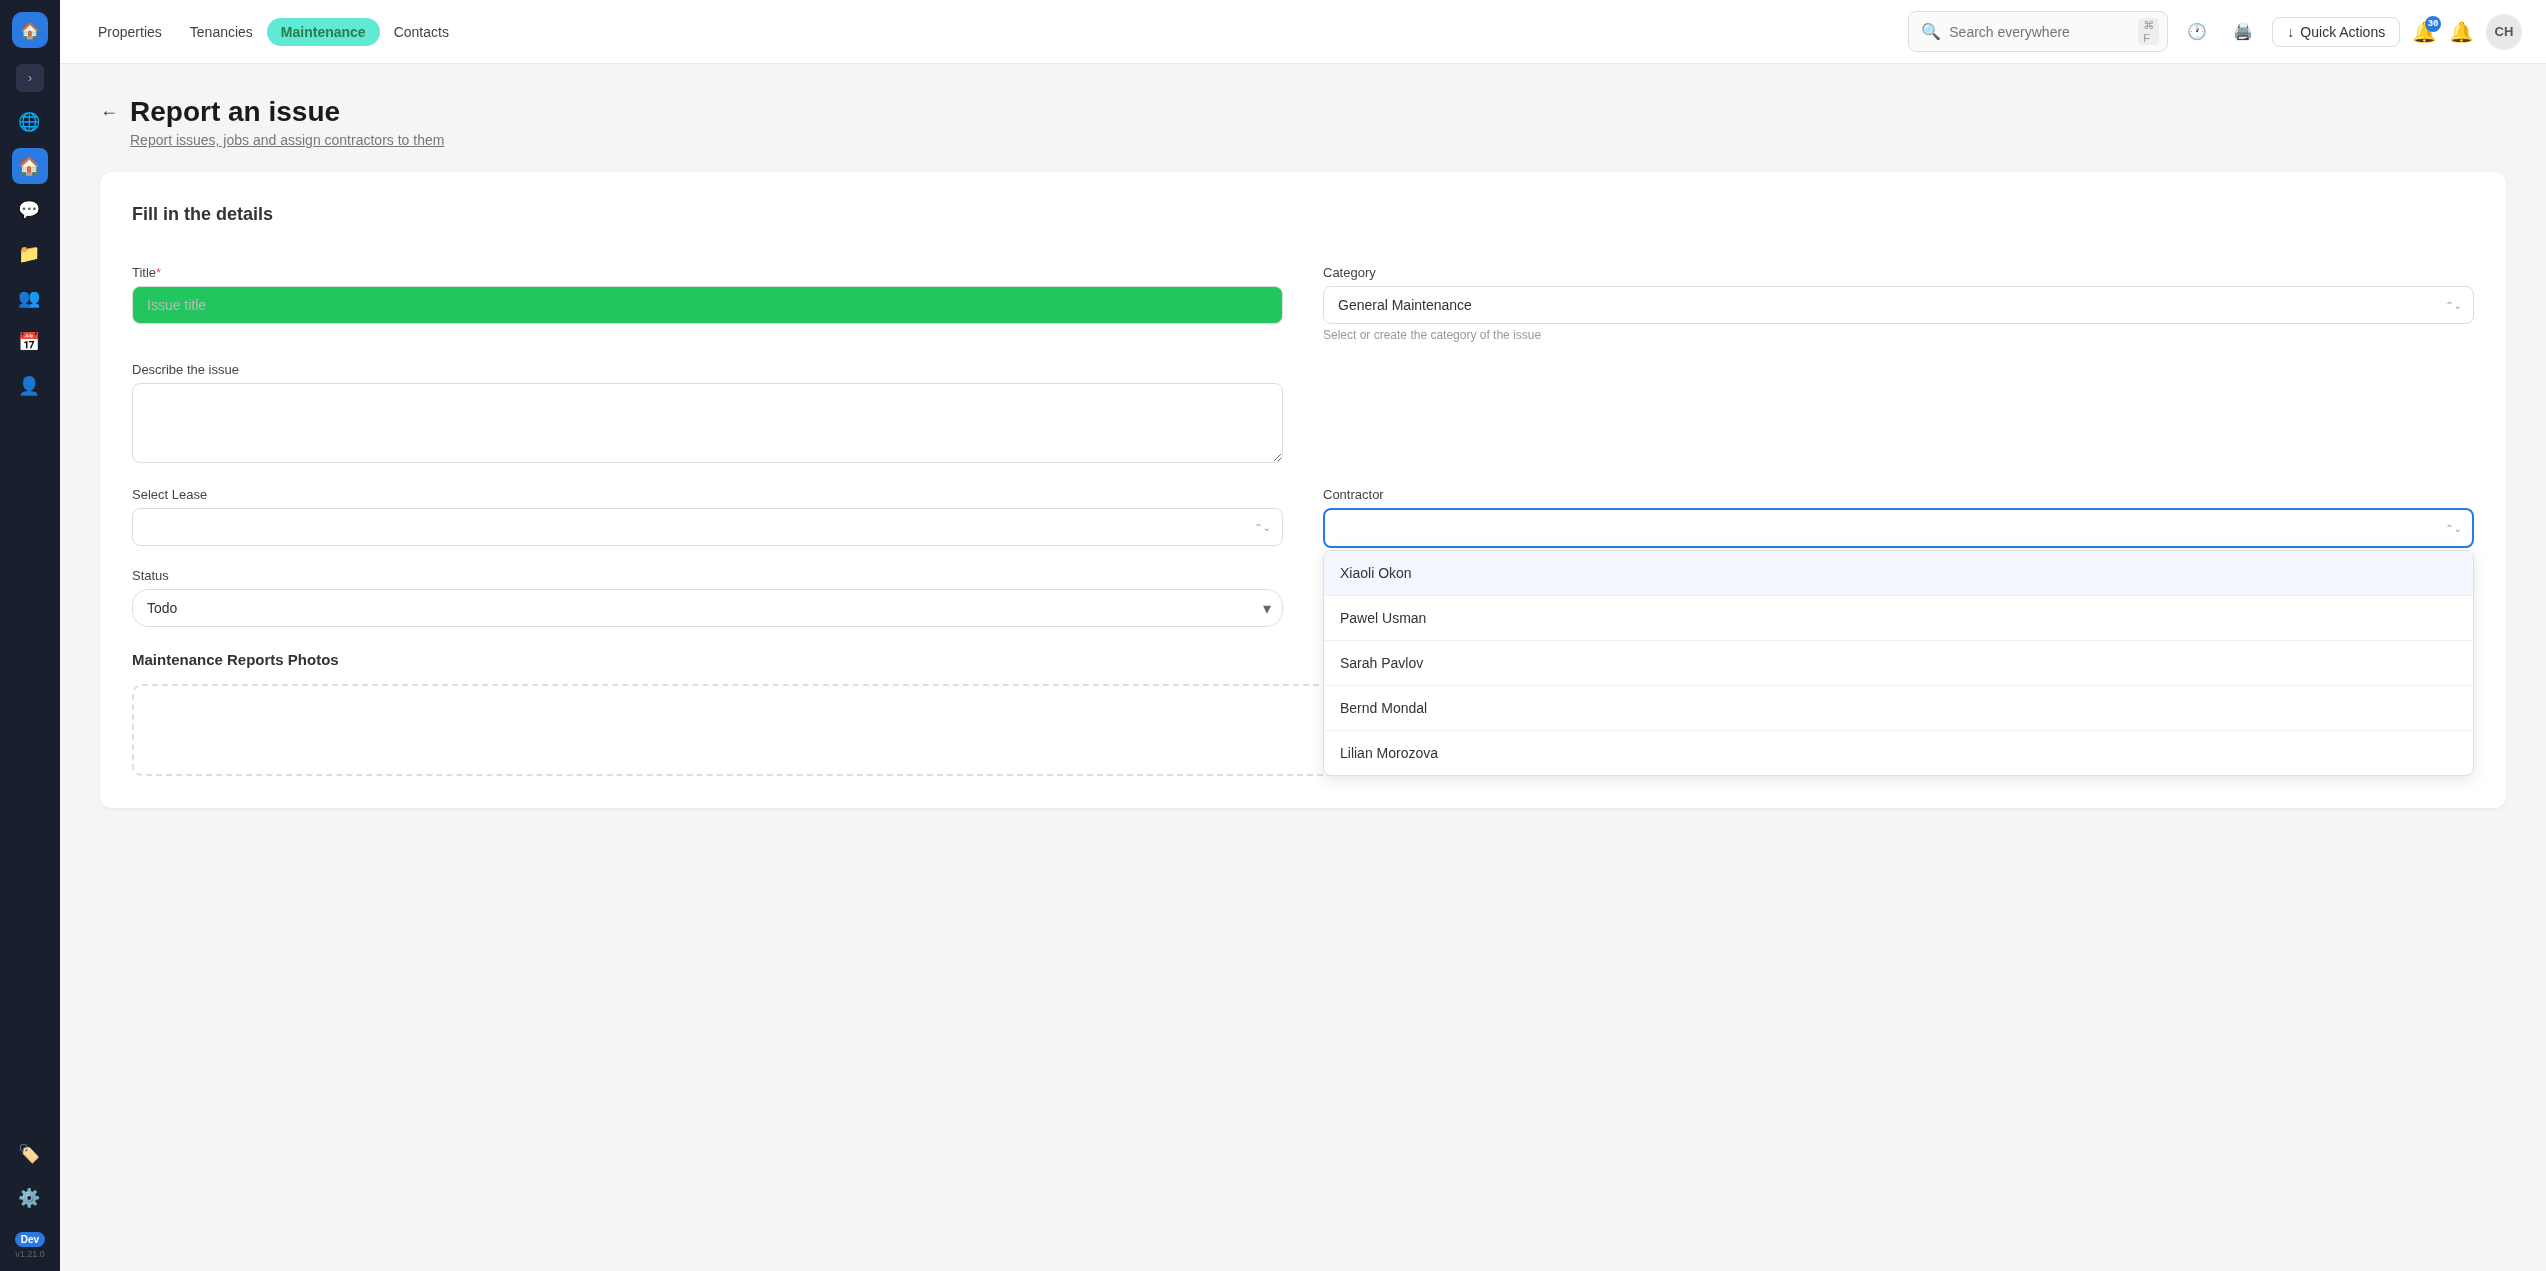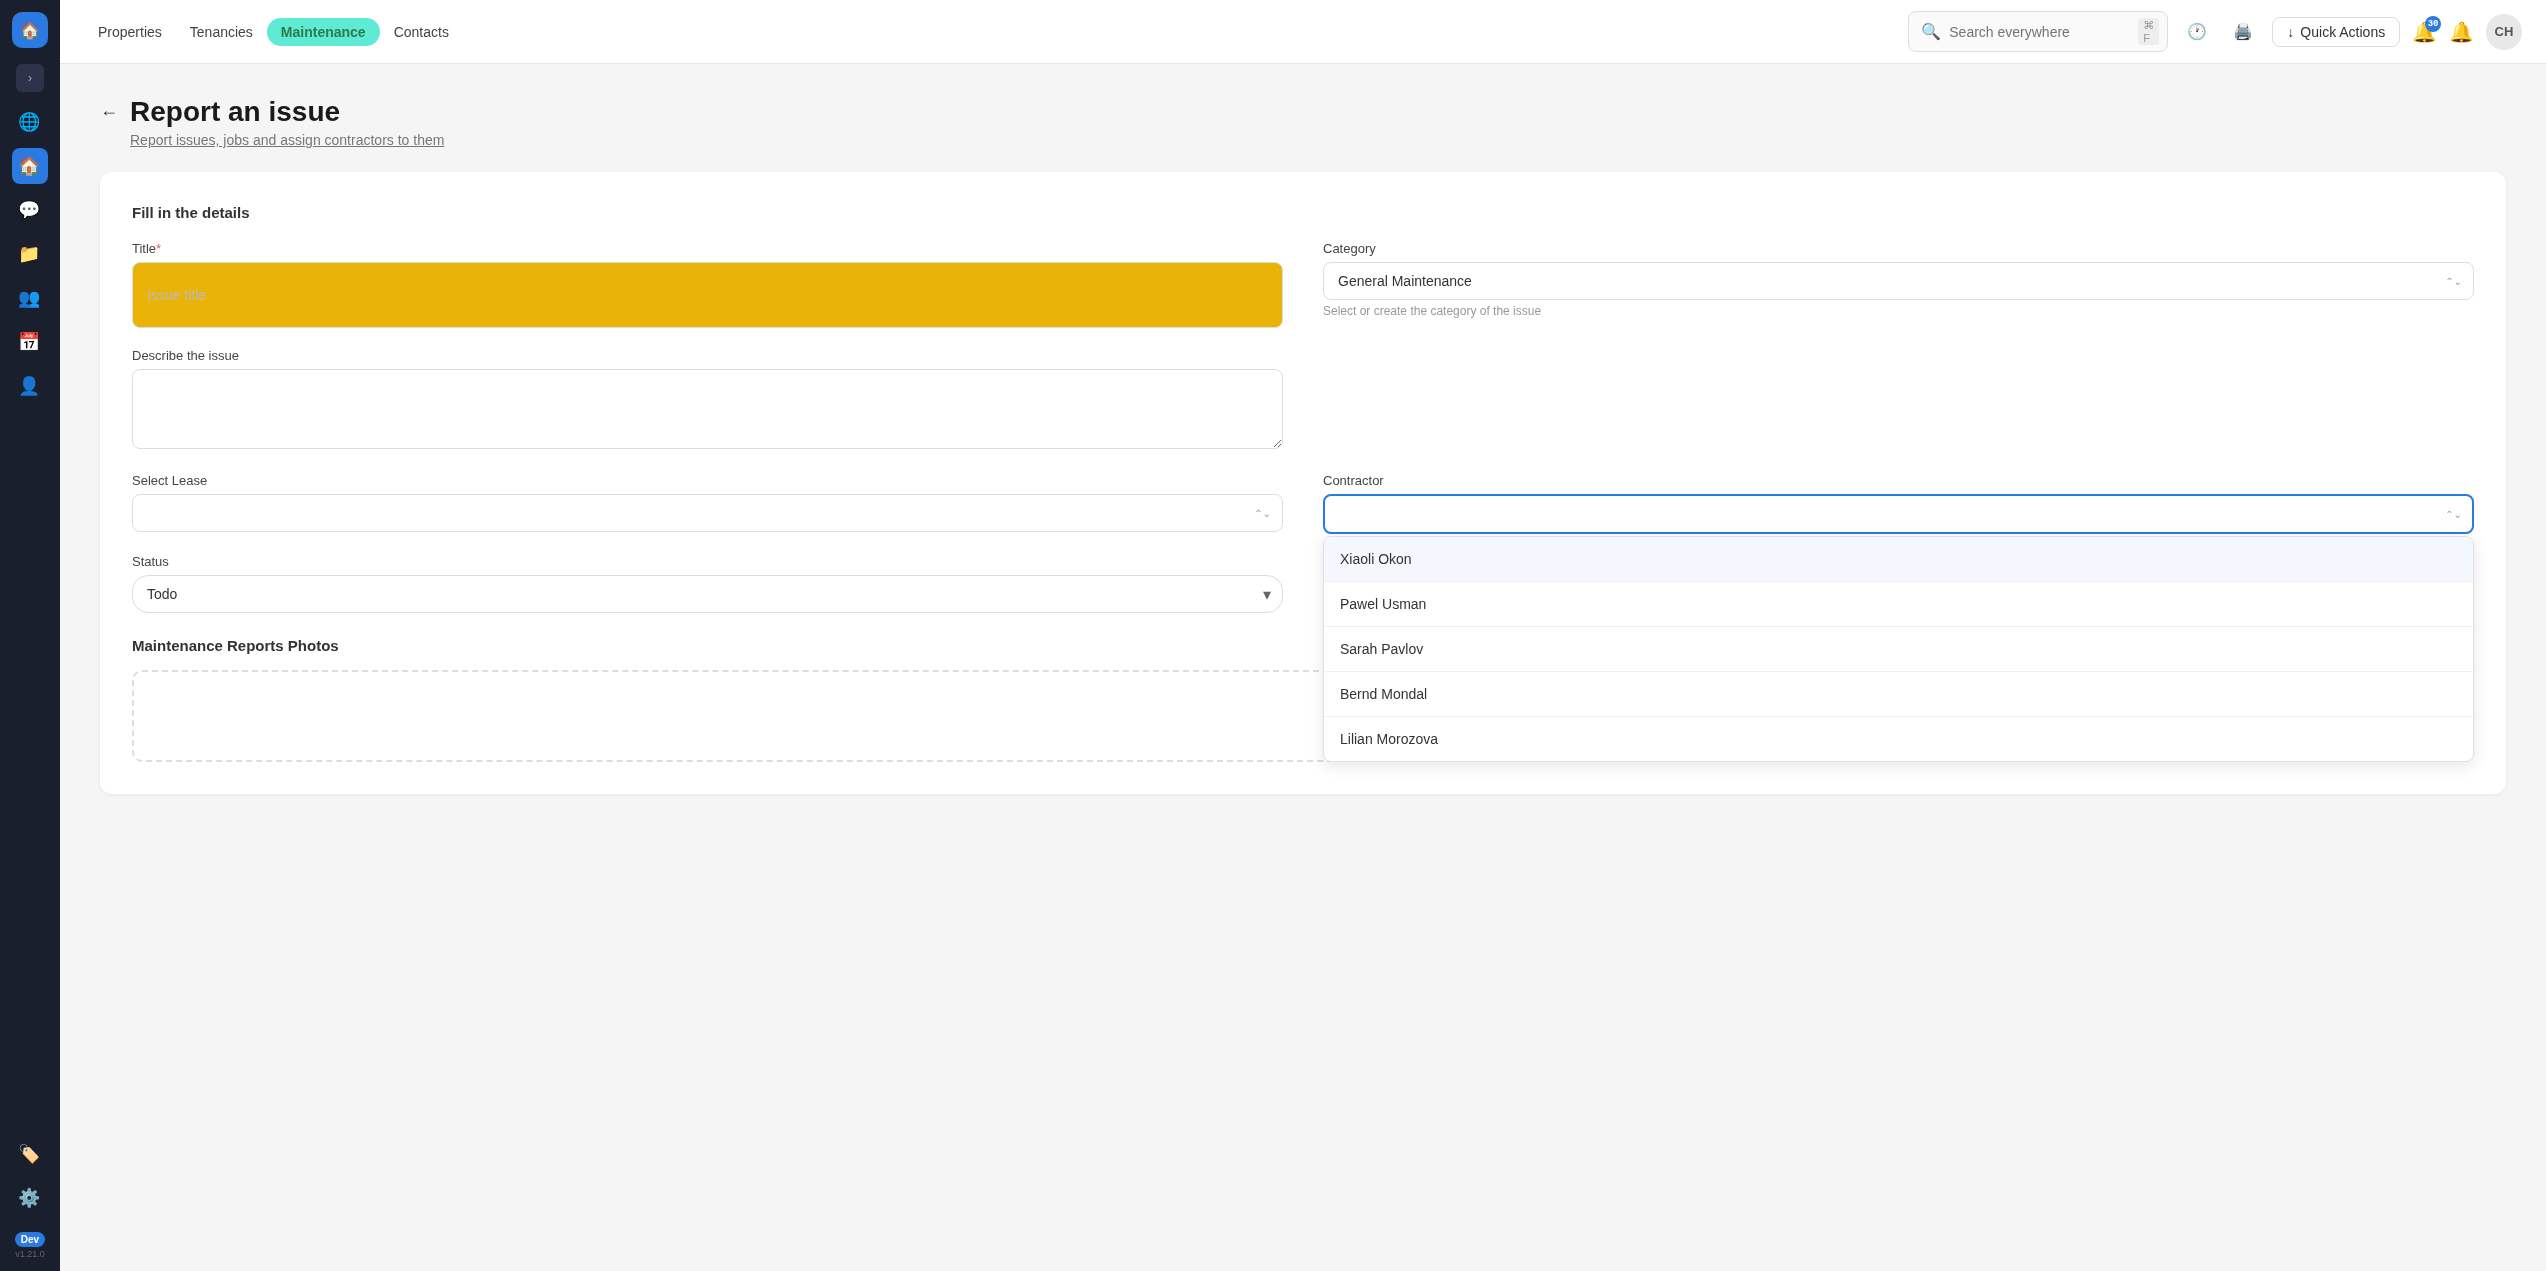--- a/index.html
+++ b/index.html
@@ -139,38 +139,38 @@
     .page-subtitle { font-size: 14px; color: #777; margin-top: 4px; text-decoration: underline; }
 
     
     .form-card {
       background: white;
       border-radius: 12px;
       padding: 32px;
       box-shadow: 0 1px 4px rgba(0,0,0,0.06);
     }
     .form-section-title {
-      font-size: 15px; font-weight: 600; color: #333;
-      margin-bottom: 20px;
+      font-size: 18px; font-weight: 600; color: #333;
+      margin-bottom: 40px;
     }
     .form-row {
       display: flex; gap: 40px; margin-bottom: 20px;
     }
     .form-group {
       flex: 1;
     }
     .form-label {
       font-size: 13px; font-weight: 500; color: #444;
       margin-bottom: 6px; display: block;
     }
     .form-label .required { color: #e55; }
     .form-input {
       width: 100%; border: 1px solid #ddd; border-radius: 8px;
-      padding: 24px 14px; font-size: 14px; color: #333; outline: none;
-      background: #eab308;
+      padding: 10px 14px; font-size: 14px; color: #333; outline: none;
+      background: #22c55e;
     }
     .form-input::placeholder { color: #bbb; }
     .form-textarea {
       width: 100%; border: 1px solid #ddd; border-radius: 8px;
       padding: 10px 14px; font-size: 14px; color: #333; outline: none;
       resize: vertical; min-height: 80px; font-family: inherit;
     }
     .form-select-wrap {
       position: relative;
     }

